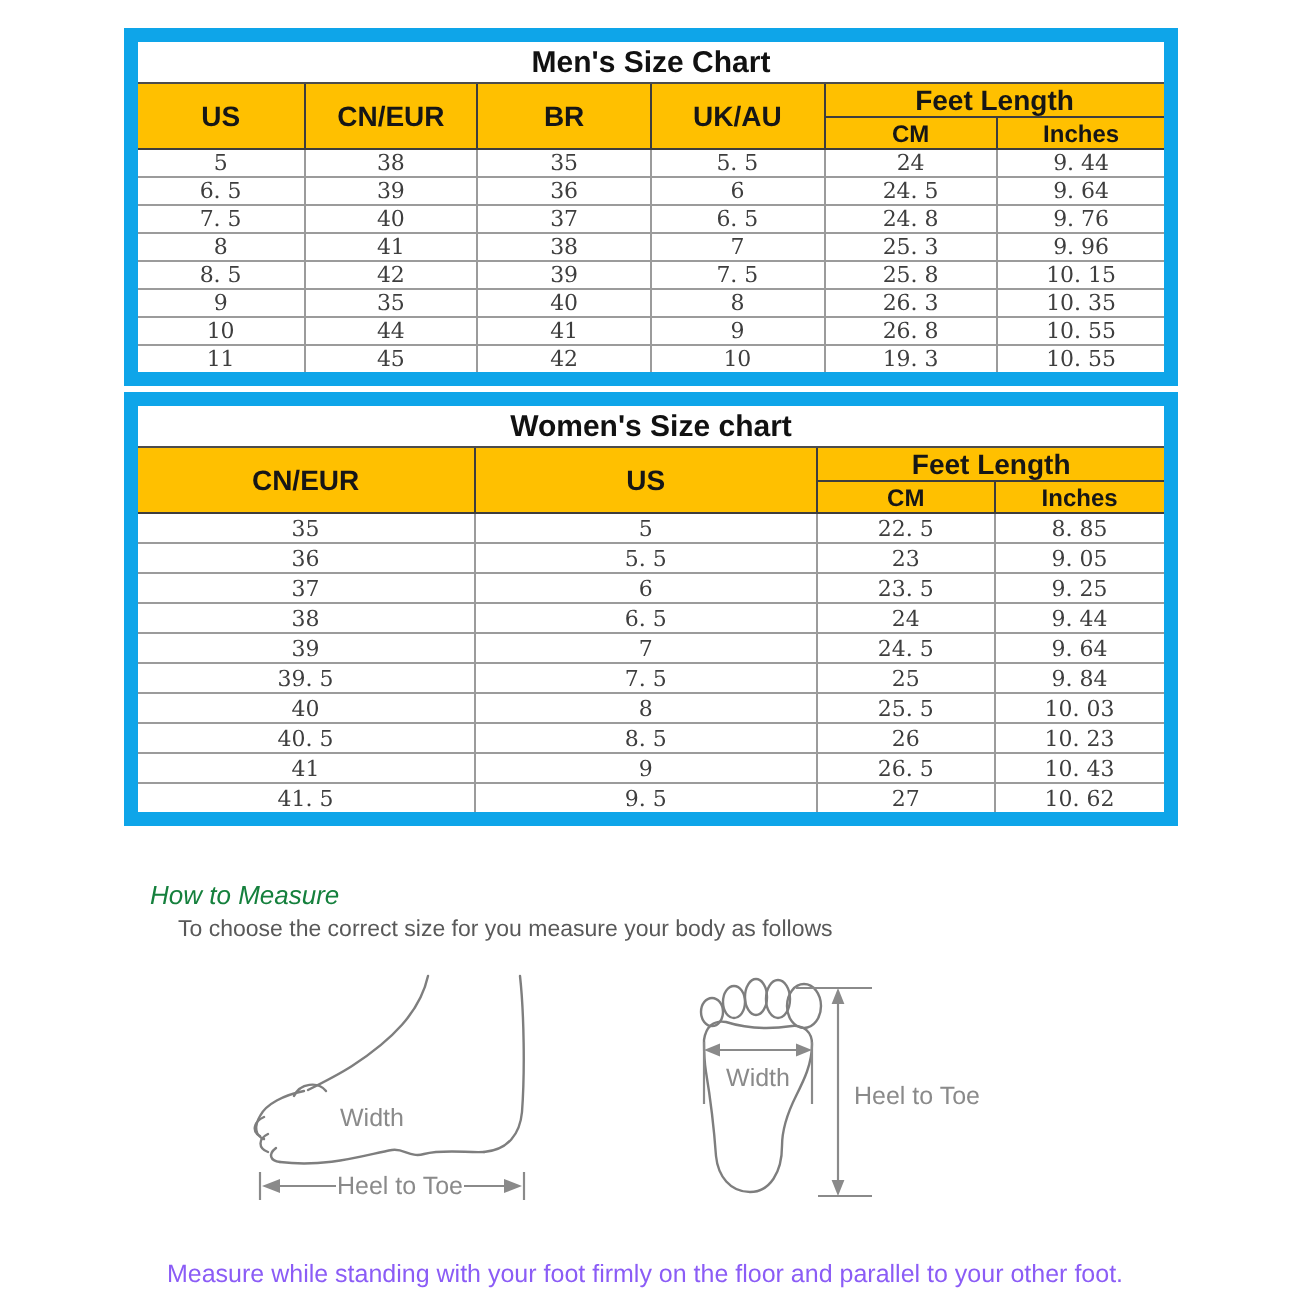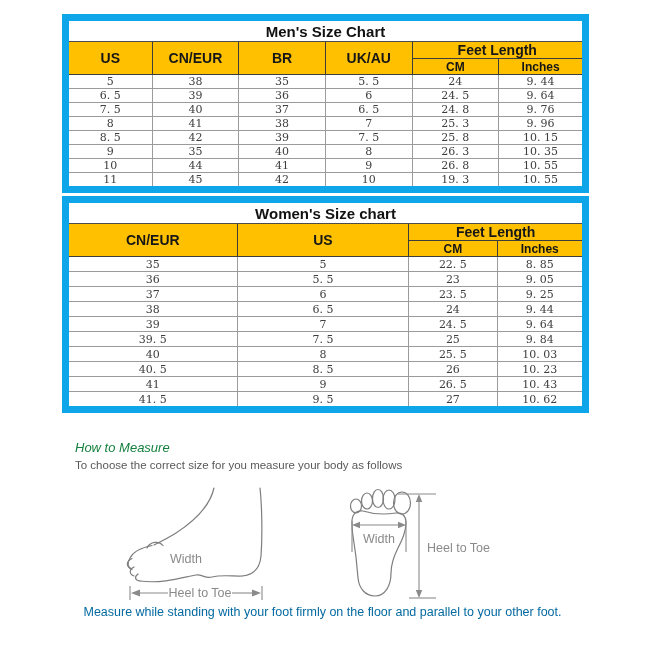--- a/index.html
+++ b/index.html
@@ -35,28 +35,28 @@
     position:absolute; left:56px; top:405px;
     font-family:"Liberation Mono", monospace; font-weight:bold;
     font-size:11.5px; color:#161616; line-height:14px; letter-spacing:0px;
   }
   
   .howto-head {
     position:absolute; left:75px; top:440px;
     font-size:13px; color:#15803d;font-style:italic;
   }
   .howto-sub {
-    position:absolute; left:75px; top:459px;
+    position:absolute; left:89px; top:459px;
     font-size:11.5px; color:#595959;
   }
   .diagram { position:absolute; left:0; top:476px; }
   .diagram text { font-family:"Liberation Sans", sans-serif; font-size:12.5px; fill:#8a8a8a; }
   .foot-bottom-text {
-    position:absolute; left:0; top:605px; width:100%;
-    text-align:center; font-size:12.5px; color:#0369a1;
+    position:absolute; left:0; top:630px; width:100%;
+    text-align:center; font-size:12.5px; color:#8b5cf6;
   }
 </style>
 </head>
 <body>
 
 <div class="page">
 
   <div class="tbl-wrap men-wrap">
     <table>
       <colgroup>

